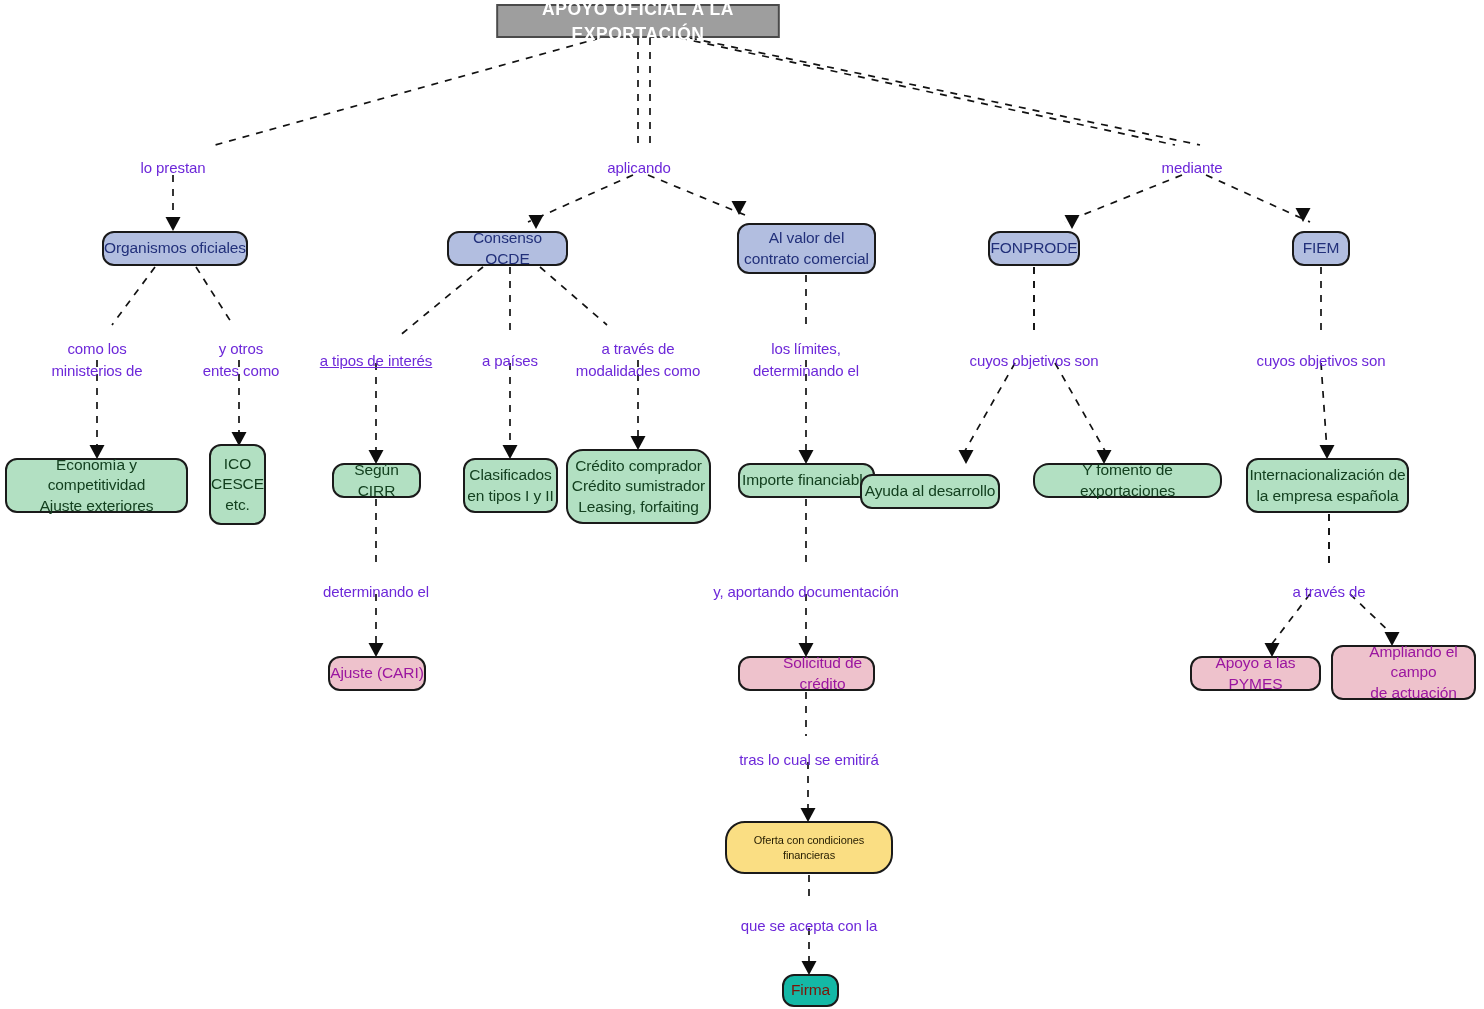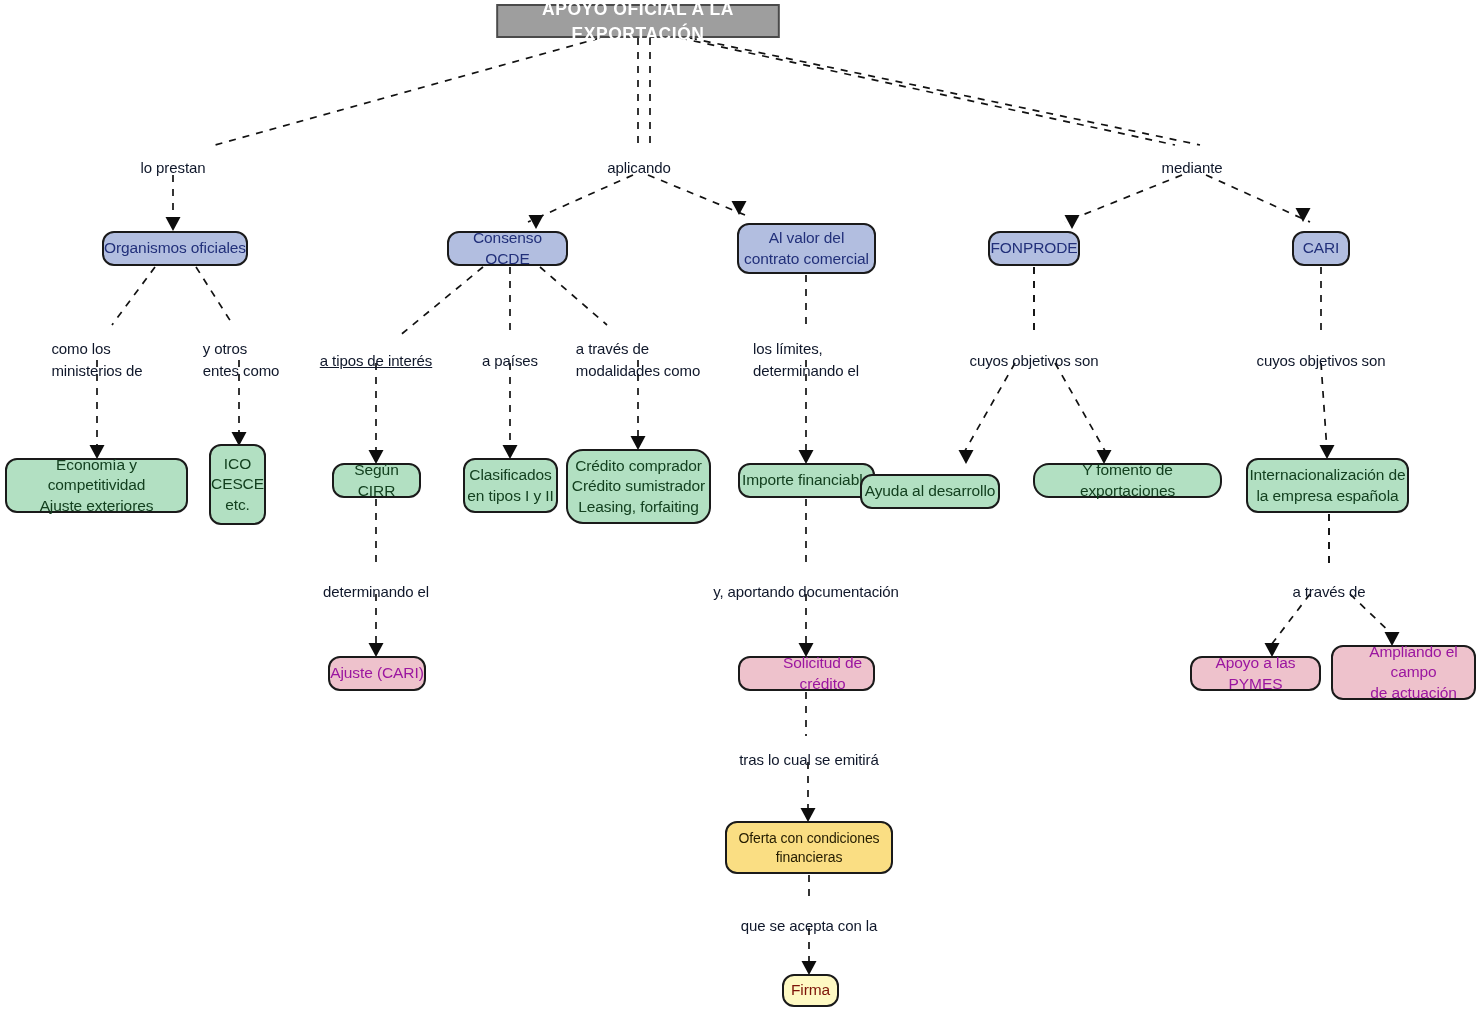--- a/index.html
+++ b/index.html
@@ -61,32 +61,33 @@
     font-size: 15.5px;
   }
   .node.pink {
     background: #eec2cc;
     color: #9b16a0;
     font-size: 15.5px;
   }
   .node.yellow {
     background: #fade83;
     color: #241c00;
-    font-size: 14px;
+    font-size: 11px;
+    border-radius: 20px;
   }
   .node.orange {
-    background: #fef9c3;
+    background: #14b8a6;
     color: #7d1408;
     font-size: 15.5px;
   }
   .edge-label {
     position: absolute;
-    color: #0f172a;
+    color: #6d28d9;
     font-size: 15px;
-    text-align: left;
+    text-align: center;
     line-height: 1.45;
     white-space: pre-line;
     transform: translateX(-50%);
     letter-spacing: -0.1px;
   }
 </style>
 </head>
 <body>
 
 <div id="map">
@@ -134,21 +135,21 @@
       <polygon points="801.5,961 816.5,961 809,975" fill="#0d0d0d"></polygon>
     </svg>
 
   <div id="node-layer">
       <div class="node title" style="left: 484px; top: 4px; width: 308px; height: 34px;">APOYO OFICIAL A LA EXPORTACIÓN</div>
       <div class="node blue" style="left: 102px; top: 231px; width: 146px; height: 35px;">Organismos oficiales</div>
       <div class="node blue" style="left: 447px; top: 231px; width: 121px; height: 35px;">Consenso OCDE</div>
       <div class="node blue" style="left: 737px; top: 223px; width: 139px; height: 51px;">Al valor del
 contrato comercial</div>
       <div class="node blue" style="left: 988px; top: 231px; width: 92px; height: 35px;">FONPRODE</div>
-      <div class="node blue" style="left: 1292px; top: 231px; width: 58px; height: 35px;">CARI</div>
+      <div class="node blue" style="left: 1292px; top: 231px; width: 58px; height: 35px;">FIEM</div>
       <div class="node green" style="left: 5px; top: 458px; width: 183px; height: 55px;">Economía y competitividad
 Ajuste exteriores</div>
       <div class="node green" style="left: 209px; top: 444px; width: 57px; height: 81px;">ICO
 CESCE
 etc.</div>
       <div class="node green" style="left: 332px; top: 463px; width: 89px; height: 35px;">Según CIRR</div>
       <div class="node green" style="left: 463px; top: 458px; width: 95px; height: 55px;">Clasificados
 en tipos I y II</div>
       <div class="node green" style="left: 566px; top: 449px; width: 145px; height: 75px; border-radius: 17px;">Crédito comprador
 Crédito sumistrador

